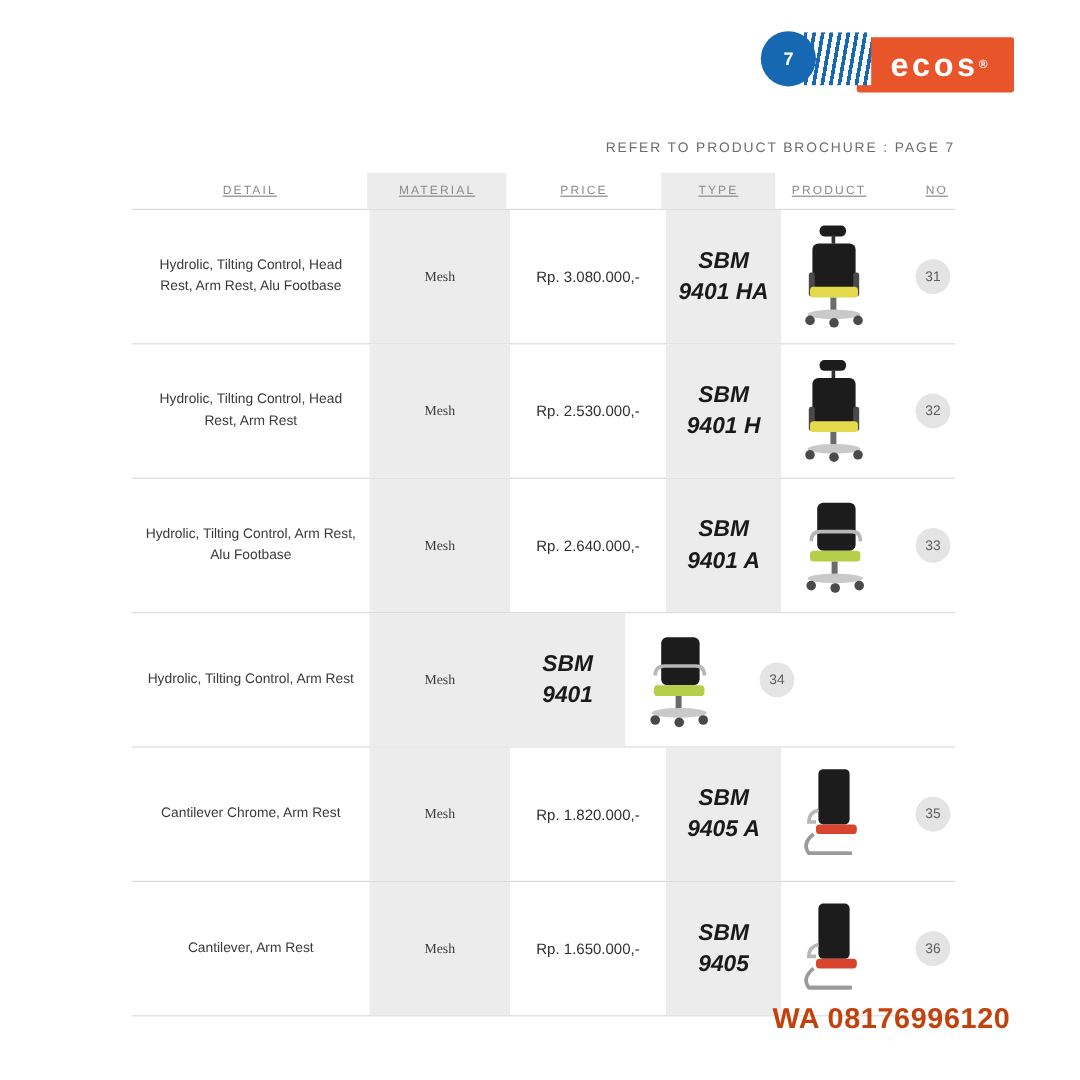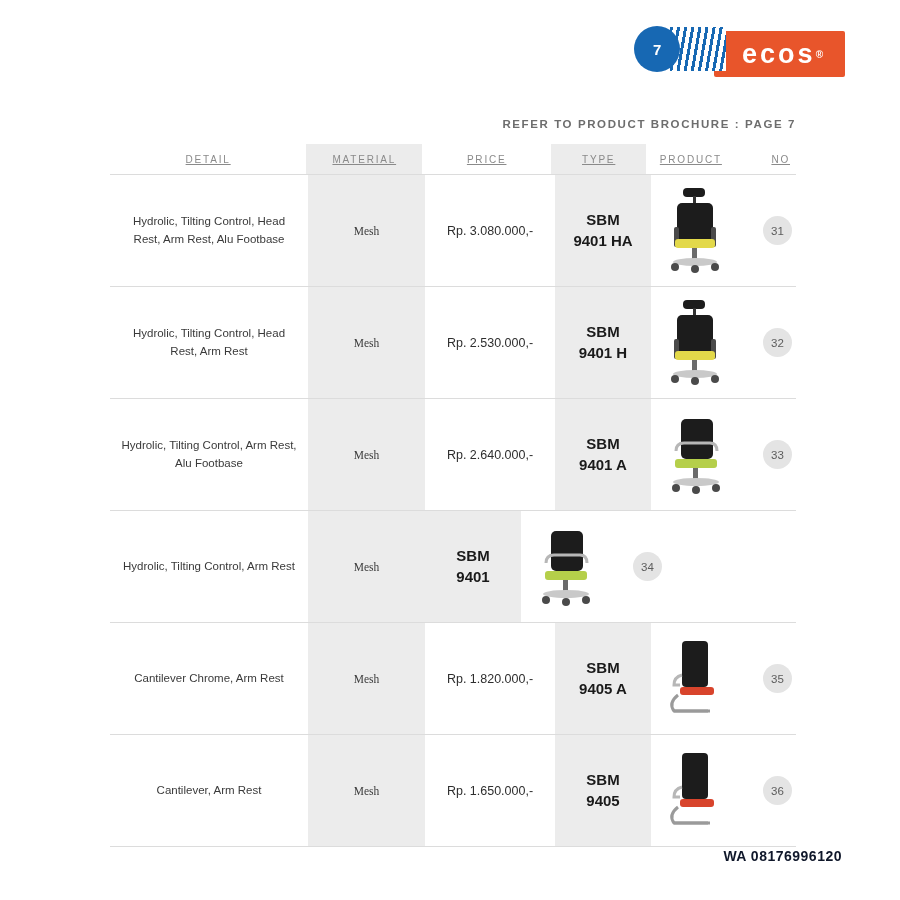--- a/index.html
+++ b/index.html
@@ -79,21 +79,21 @@
     vertical-align: super;
   }
   
   .brochure-ref {
     position: absolute;
     top: 118px;
     right: 104px;
     font-size: 11.5px;
     letter-spacing: 1.6px;
     color: #6d6d6d;
-    font-weight: bold;
+    font-weight: normal;
   }
   
   .table {
     position: absolute;
     top: 144px;
     left: 110px;
     width: 686px;
   }
   .row {
     display: flex;
@@ -132,25 +132,26 @@
     color: #3a3a3a;
     box-sizing: border-box;
   }
   .row.data .col-detail {
     line-height: 1.55;
     padding: 0 10px;
   }
   .row.data .col-material { font-size: 11.5px; color: #3a3a3a; font-family: Liberation Serif, serif; }
   .row.data .col-price { font-size: 12.5px; color: #2e2e2e; }
   .row.data .col-type {
-    font-size: 15px;
+    font-size: 19px;
     font-weight: bold;
     color: #1a1a1a;
     line-height: 1.35;
     white-space: pre-line;
+    font-style: italic;
   }
   .row.data .col-no { justify-content: flex-end; padding-right: 4px; text-align: center; }
 
   .no-badge {
     width: 29px;
     height: 29px;
     border-radius: 50%;
     background: #e4e4e4;
     color: #5c5c5c;
     font-size: 11.5px;
@@ -159,22 +160,22 @@
     justify-content: center;
   }
   .product-cell { position: relative; }
   .chair { display: block; }
 
   
   .watermark {
     position: absolute;
     bottom: 36px;
     right: 58px;
-    color: #0f172a;
-    font-size: 14px;
+    color: #c2410c;
+    font-size: 24px;
     font-weight: bold;
     letter-spacing: 0.5px;
   }
 </style>
 </head>
 <body>
 
 <div class="page">
 
   <div class="logo-wrap">

